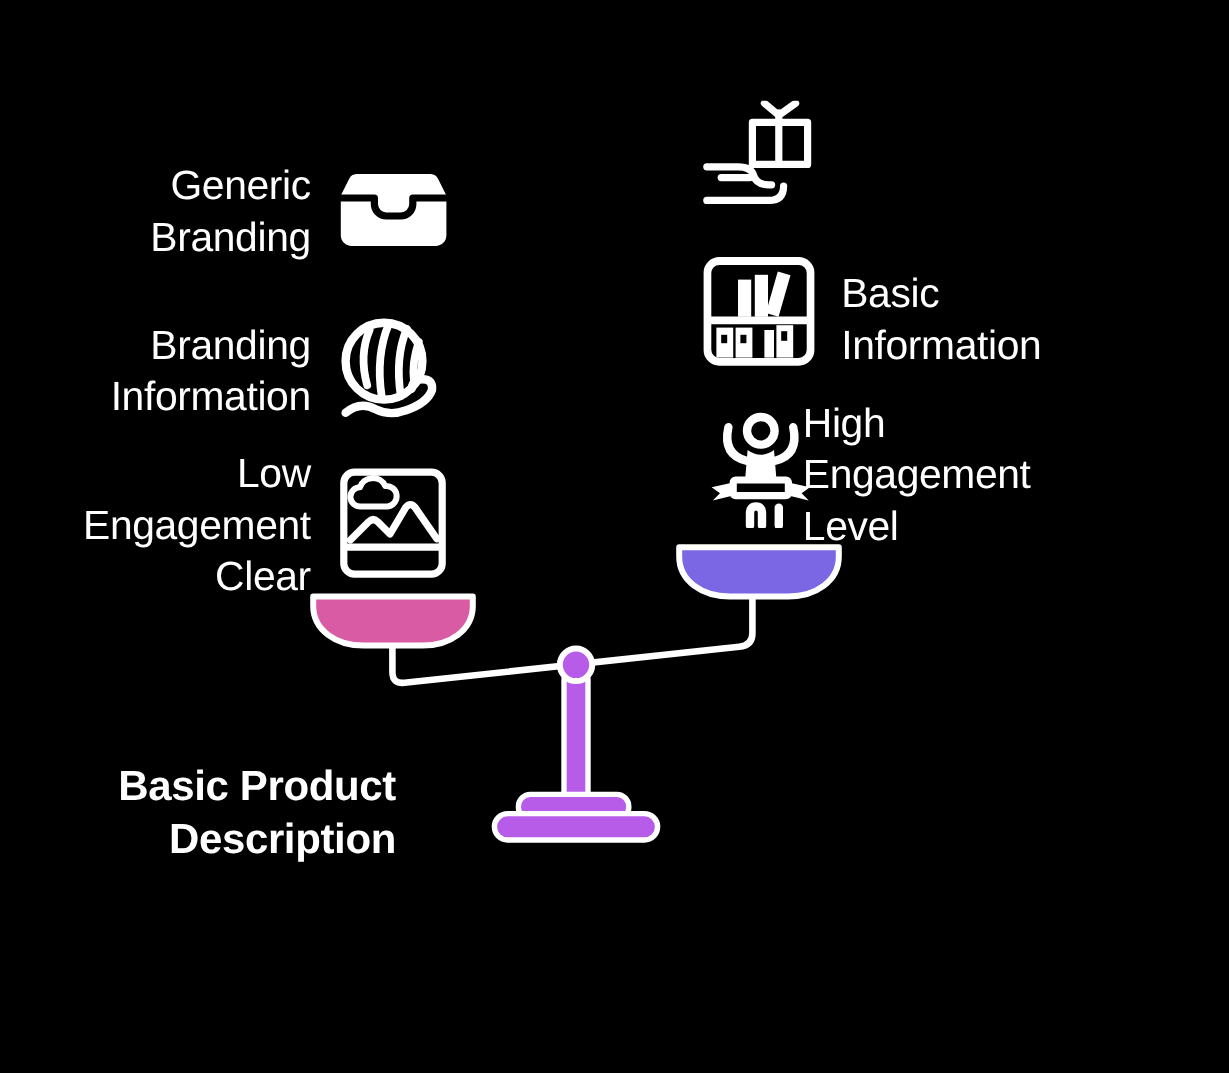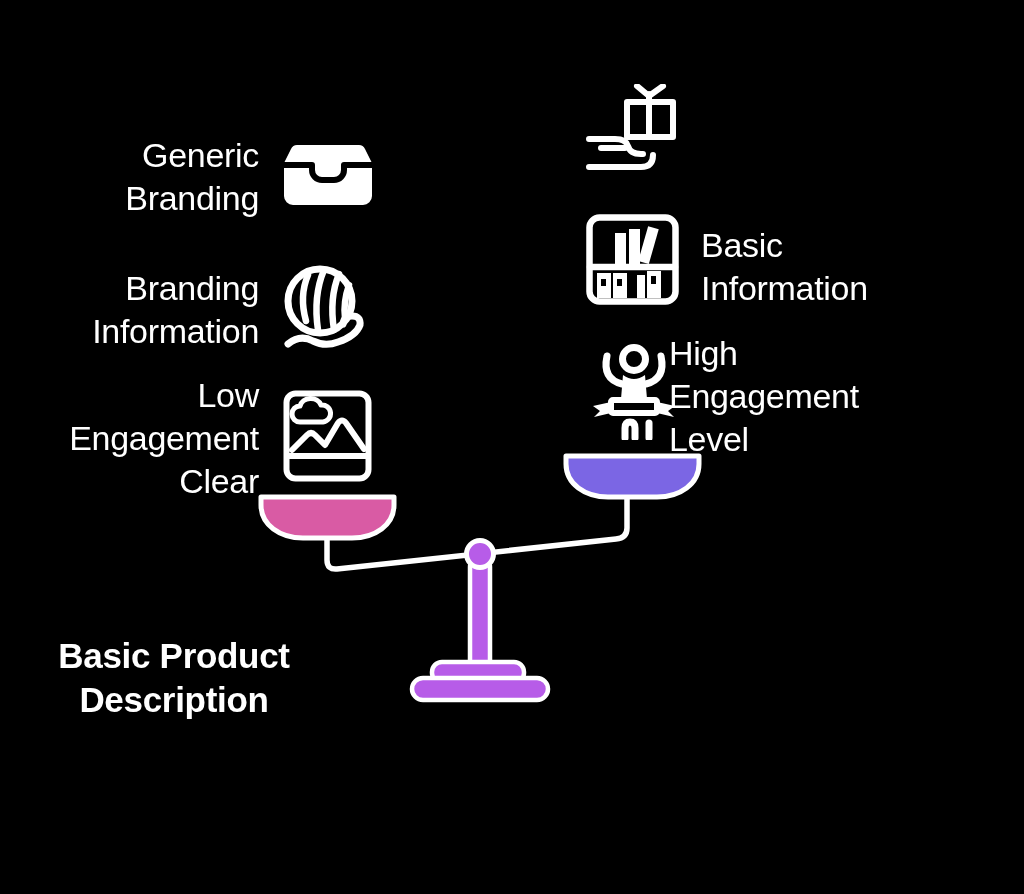--- a/index.html
+++ b/index.html
@@ -115,16 +115,16 @@
   <svg id="scale-svg" width="1024" height="894" viewBox="0 0 1024 894">
     <path class="stroke" stroke-width="5.5" d="M327 536 L327 560 Q327 570 337 569 L616 539 Q627 538 627 528 L627 493"></path>
     <path stroke="#fff" stroke-width="5" stroke-linejoin="round" fill="var(--pan-left-pink,#d95ba4)" d="M261 497 H394 V505 C394 525 375 538 352 538 H303 C280 538 261 525 261 505 Z"></path>
     <path stroke="#fff" stroke-width="5" stroke-linejoin="round" fill="var(--pan-right-purple,#7b66e4)" d="M566 456 H699 V464 C699 484 680 497 657 497 H608 C585 497 566 484 566 464 Z"></path>
     <rect x="470" y="558" width="20" height="112" rx="9" fill="var(--stand-purple,#b75ce8)" stroke="#fff" stroke-width="4.5"></rect>
     <circle cx="480" cy="554" r="13.5" fill="var(--stand-purple,#b75ce8)" stroke="#fff" stroke-width="5"></circle>
     <rect x="432" y="662" width="92" height="21" rx="10" fill="var(--stand-purple,#b75ce8)" stroke="#fff" stroke-width="4.5"></rect>
     <rect x="412" y="678" width="136" height="22" rx="11" fill="var(--stand-purple,#b75ce8)" stroke="#fff" stroke-width="4.5"></rect>
   </svg>
 
-  <div class="caption" style="left:18px;top:634px;width:312px;">Basic Product
+  <div class="caption" style="left:18px;top:634px;width:312px;text-align:right;">Basic Product
 Description</div>
 
 </div>
 
 </body></html>

